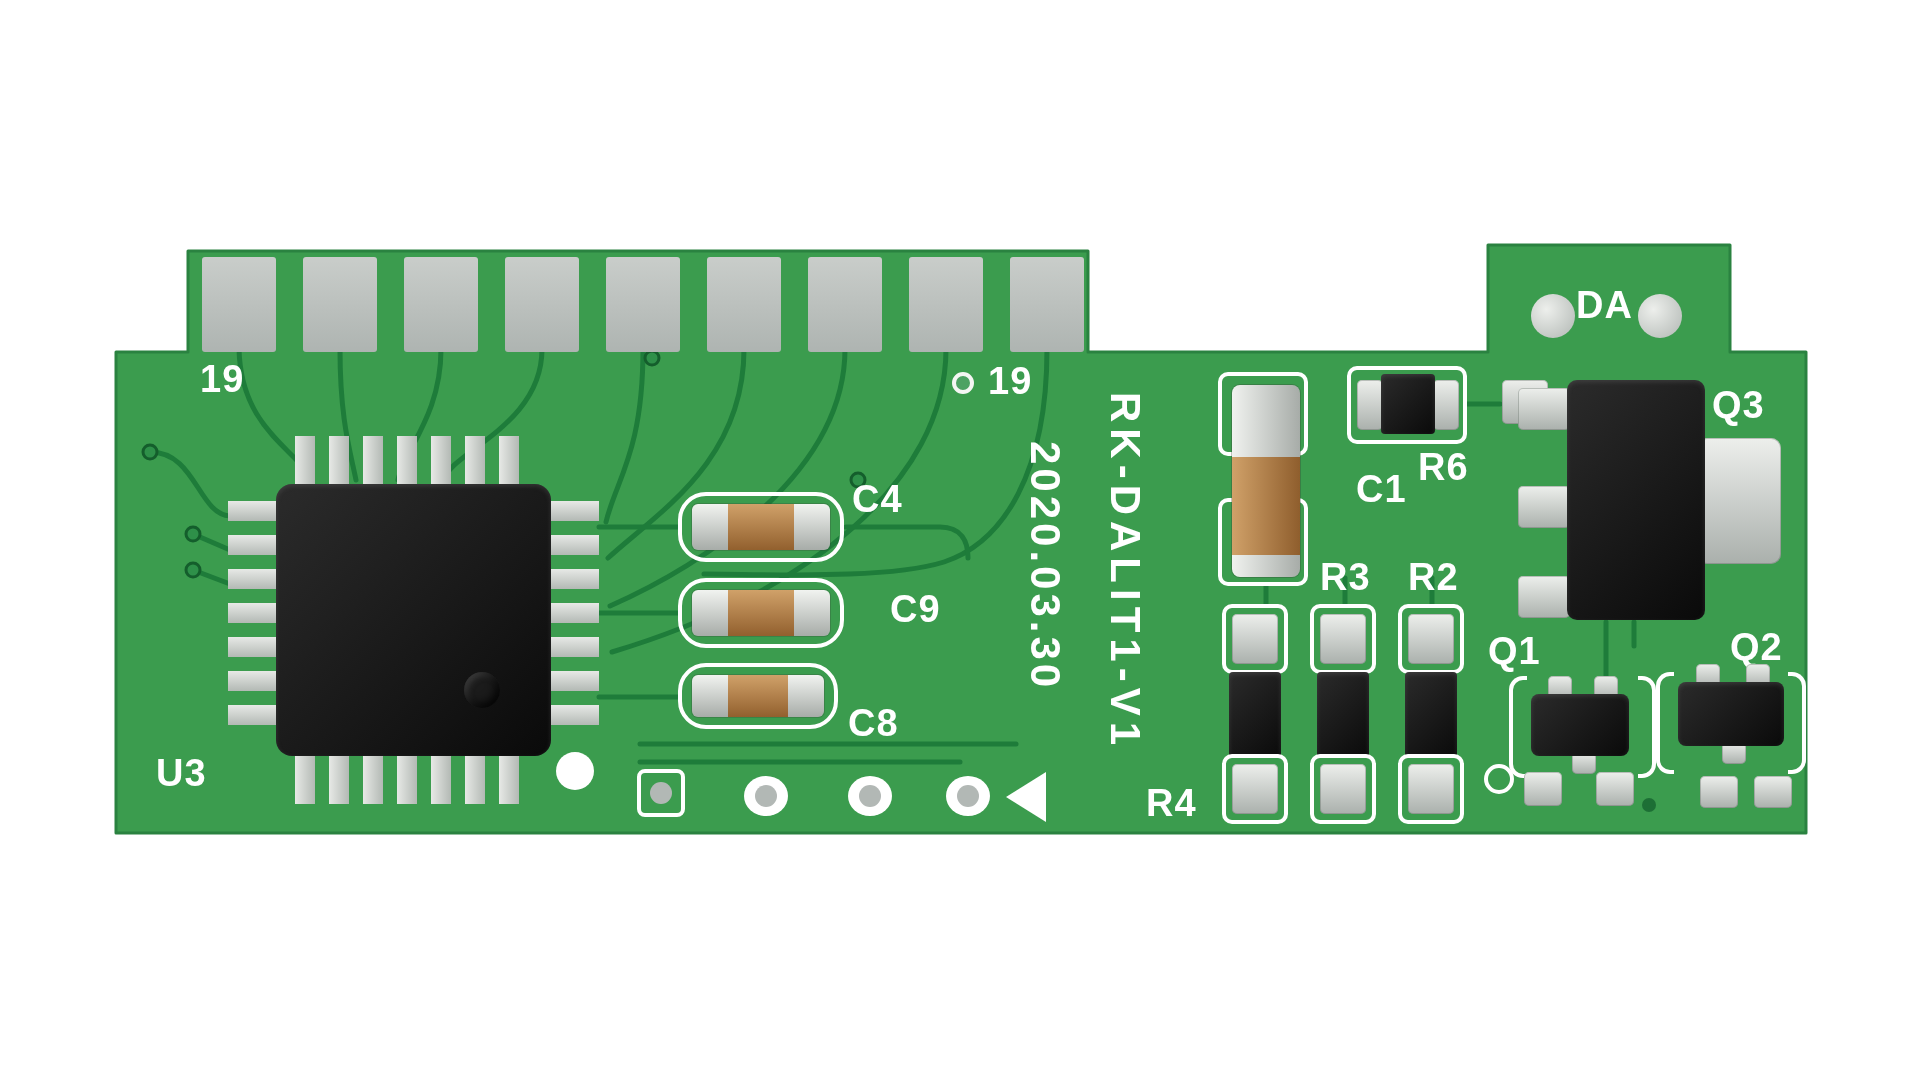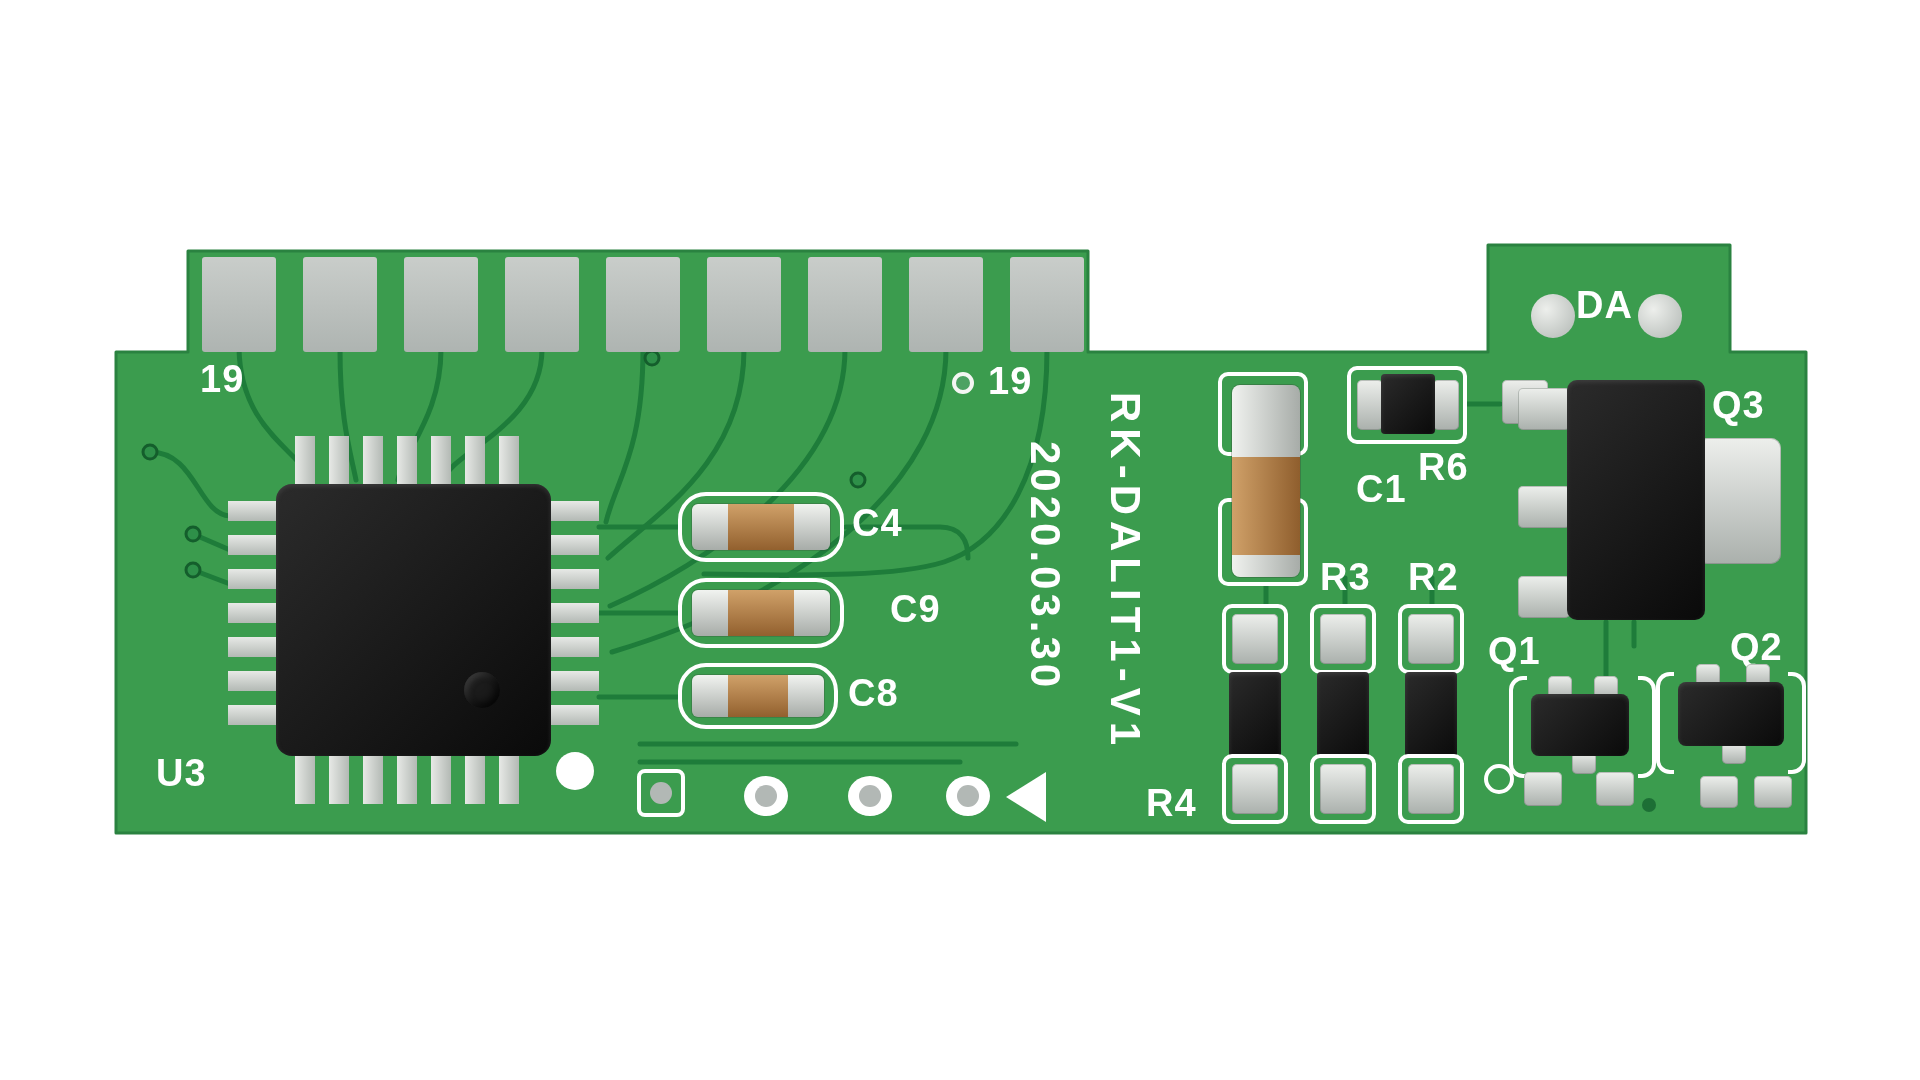--- a/index.html
+++ b/index.html
@@ -99,39 +99,39 @@
   </div>
   <div class="silk" style="left:156px;top:754px">U3</div>
 
   <div class="cap-outline" style="left:678px;top:492px;width:158px;height:62px">
     <div class="cap-body">
       <span class="cap-end"></span>
       <span class="cap-mid"></span>
       <span class="cap-end"></span>
     </div>
   </div>
-  <div class="silk" style="left:852px;top:504px">C4</div>
+  <div class="silk" style="left:852px;top:480px">C4</div>
 
   <div class="cap-outline" style="left:678px;top:578px;width:158px;height:62px">
     <div class="cap-body">
       <span class="cap-end"></span>
       <span class="cap-mid"></span>
       <span class="cap-end"></span>
     </div>
   </div>
   <div class="silk" style="left:890px;top:590px">C9</div>
 
   <div class="cap-outline" style="left:678px;top:663px;width:152px;height:58px">
     <div class="cap-body">
       <span class="cap-end"></span>
       <span class="cap-mid"></span>
       <span class="cap-end"></span>
     </div>
   </div>
-  <div class="silk" style="left:848px;top:674px">C8</div>
+  <div class="silk" style="left:848px;top:704px">C8</div>
 
   <div class="silk silk-v" style="left:1066px;top:441px;letter-spacing:4px">2020.03.30</div>
   <div class="silk silk-v" style="left:1146px;top:392px">RK-DALIT1-V1</div>
 
   <div class="white-dot" style="left:556px;top:752px;width:38px;height:38px"></div>
   <div class="wout" style="left:637px;top:769px;width:40px;height:40px;border-radius:8px">
     <div class="hole-in"></div>
   </div>
   <div class="hole-ring" style="left:744px;top:776px;width:44px;height:40px">
     <div class="hole-in"></div>

